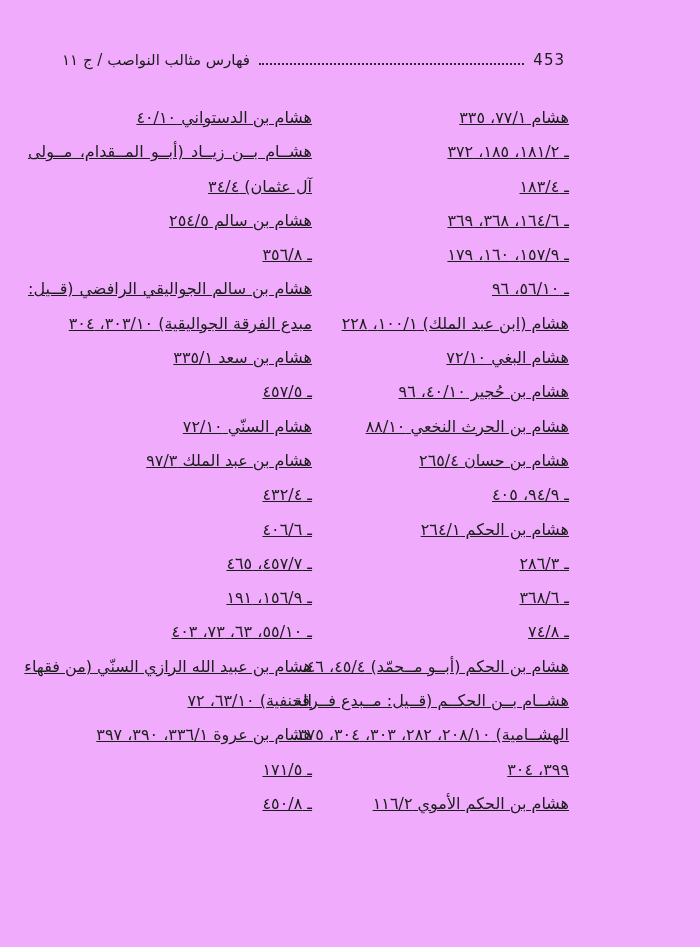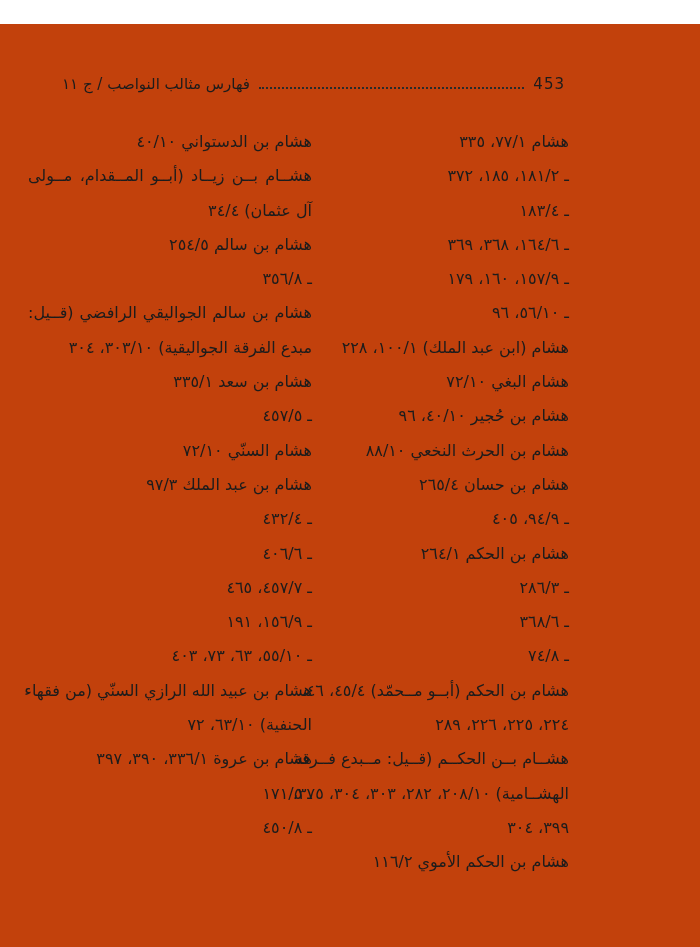--- a/index.html
+++ b/index.html
@@ -4,21 +4,21 @@
 <style>
   html,body{margin:0;padding:0;}
   body{
     width:700px;height:947px;
     background:#ffffff;
     font-family:"DejaVu Sans", sans-serif;
     color:#1c1c1c;
     overflow:hidden;
     position:relative;
   }
-  .page{position:absolute;inset:0;background:#c2410c;margin-top:24px;}
+  .page{position:absolute;inset:0;background:#f0abfc;}
 
   
   .hdr{
     position:absolute;
     left:62px; right:135px; top:50px;
     display:flex; align-items:flex-end;
     font-size:15px; font-weight:500;
   }
   .hdr-title{white-space:nowrap; line-height:1.4;}
   .hdr-leader{
@@ -36,20 +36,21 @@
     font-size:16px;
   }
   .col-right{left:350px; width:219px;}
   .col-left {left:28px;  width:284px;}
 
   .line{
     height:34.3px; line-height:34.3px;
     white-space:nowrap;
     text-align:right;
     overflow:visible;
+    text-decoration:underline;
   }
   
   .line.full{
     text-align:justify;
     text-align-last:justify;
   }
 </style>
 </head>
 <body>
 
@@ -72,21 +73,20 @@
       <div class="line entry" dir="rtl">هشام البغي ٧٢/١٠</div>
       <div class="line entry" dir="rtl">هشام بن حُجير ٤٠/١٠، ٩٦</div>
       <div class="line entry" dir="rtl">هشام بن الحرث النخعي ٨٨/١٠</div>
       <div class="line entry" dir="rtl">هشام بن حسان ٢٦٥/٤</div>
       <div class="line dash" dir="rtl">ـ ٩٤/٩، ٤٠٥</div>
       <div class="line entry" dir="rtl">هشام بن الحكم ٢٦٤/١</div>
       <div class="line dash" dir="rtl">ـ ٢٨٦/٣</div>
       <div class="line dash" dir="rtl">ـ ٣٦٨/٦</div>
       <div class="line dash" dir="rtl">ـ ٧٤/٨</div>
       <div class="line full" dir="rtl">هشام بن الحكم (أبــو مــحمّد) ٤٥/٤، ٤٦،</div>
-      <div class="line cont" dir="rtl">٢٢٤، ٢٢٥، ٢٢٦، ٢٨٩</div>
       <div class="line full" dir="rtl">هشــام بــن الحكــم (قــيل: مــبدع فــرقة</div>
       <div class="line full" dir="rtl">الهشــامية) ٢٠٨/١٠، ٢٨٢، ٣٠٣، ٣٠٤، ٣٧٥،</div>
       <div class="line cont" dir="rtl">٣٩٩، ٣٠٤</div>
       <div class="line entry" dir="rtl">هشام بن الحكم الأموي ١١٦/٢</div>
     </div>
 
   <div class="col col-left" id="col-left" dir="rtl">
       <div class="line entry" dir="rtl">هشام بن الدستواني ٤٠/١٠</div>
       <div class="line full" dir="rtl">هشــام بــن زيــاد (أبــو المــقدام، مــولى</div>
       <div class="line cont" dir="rtl">آل عثمان) ٣٤/٤</div>

